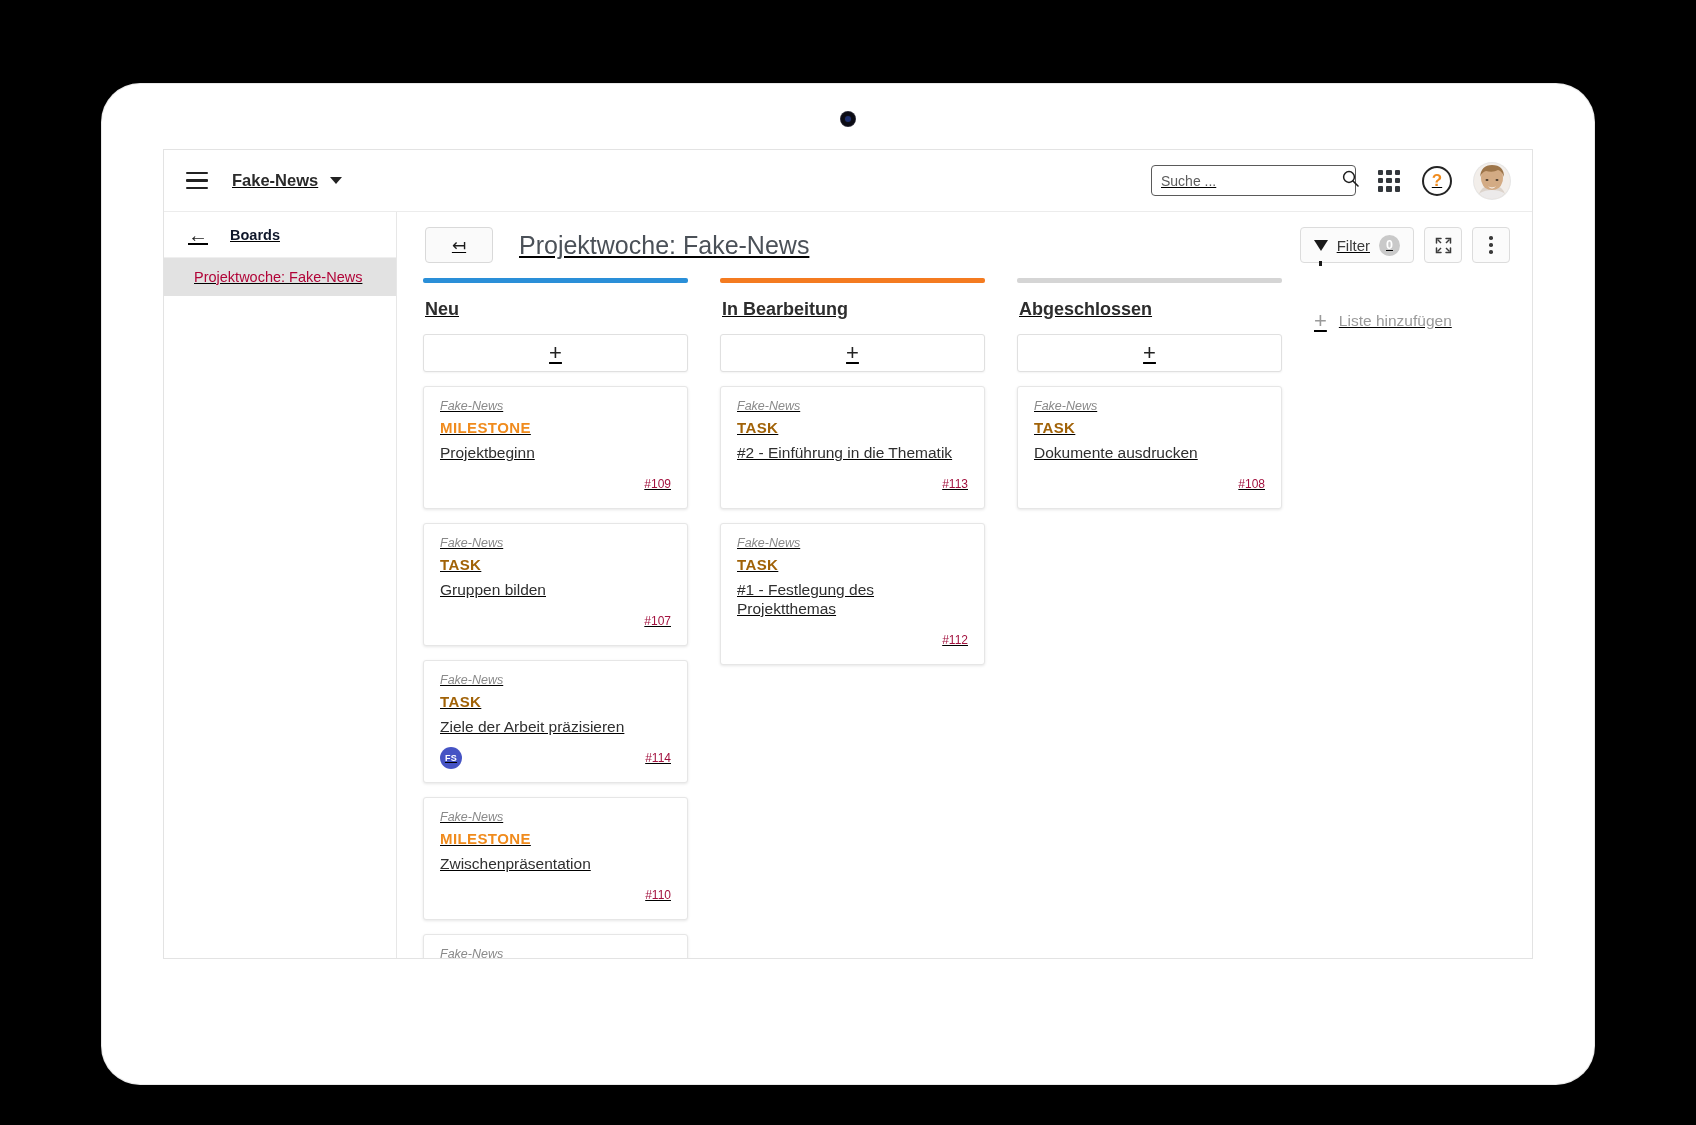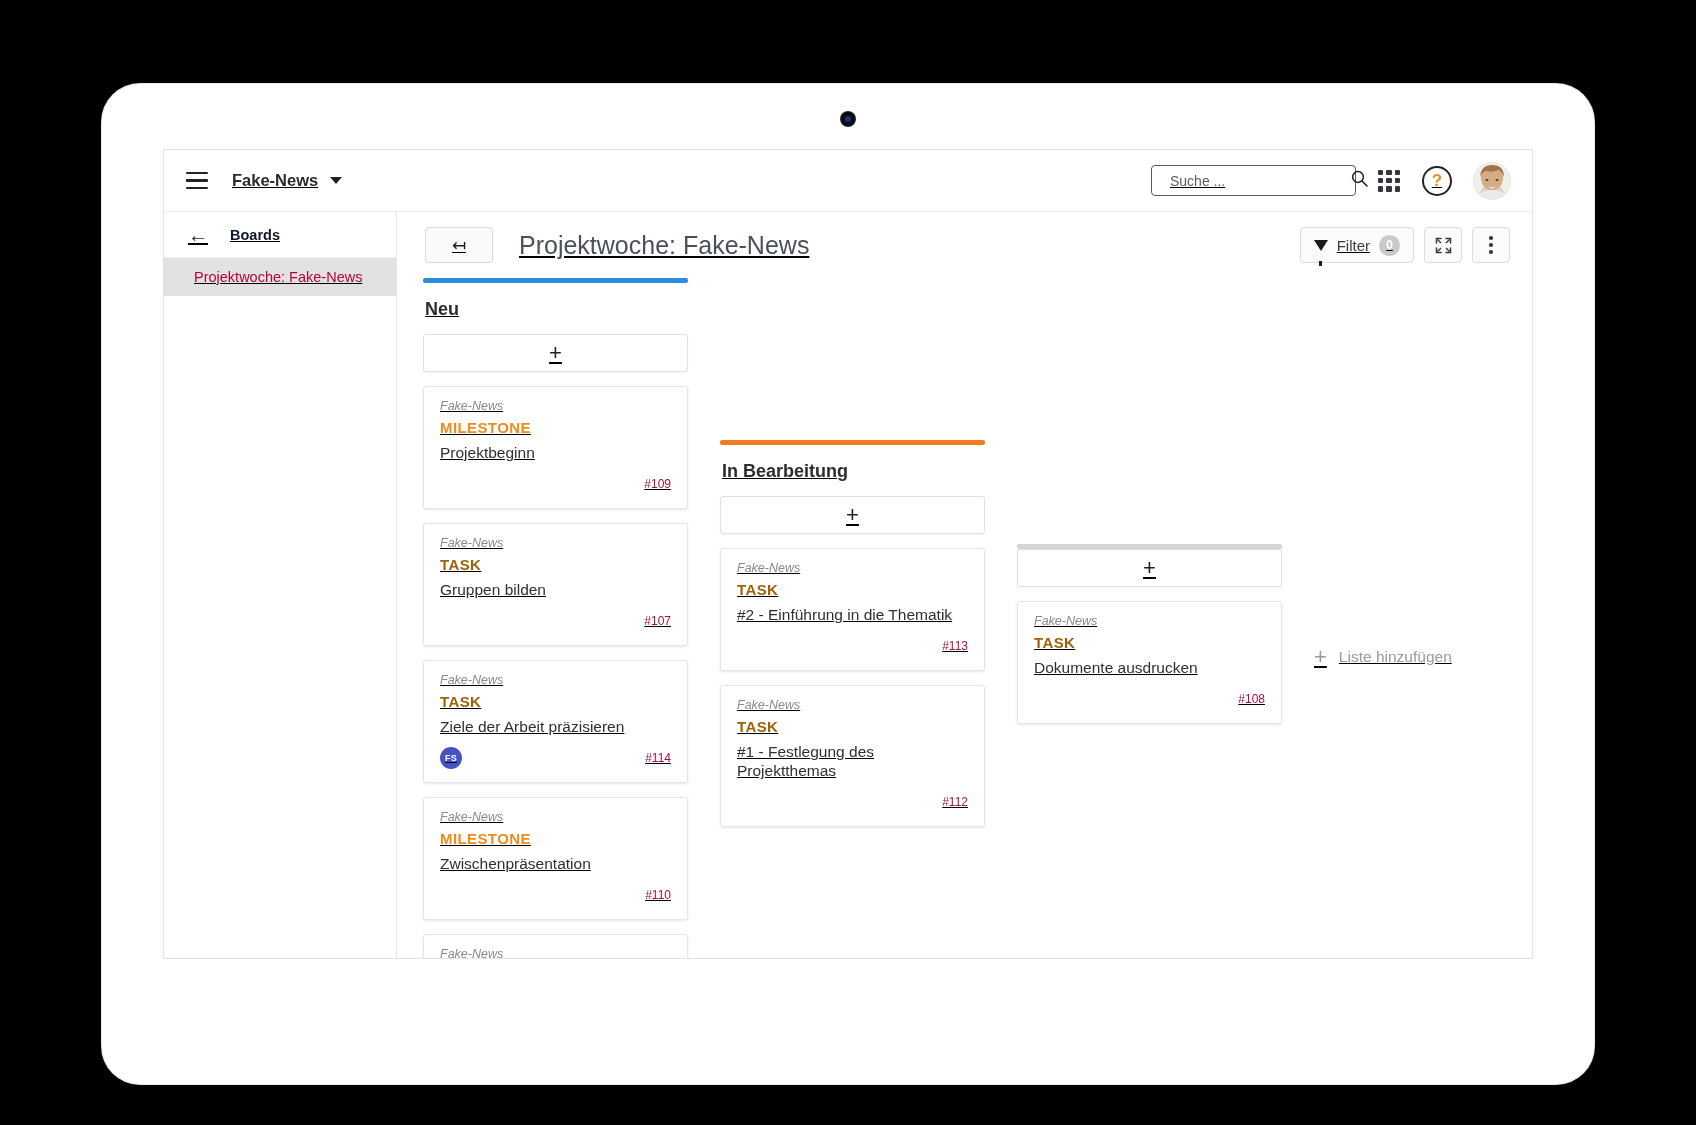--- a/index.html
+++ b/index.html
@@ -99,21 +99,21 @@
   #topbar-right {
     margin-left: auto;
     display: flex; align-items: center; gap: 22px;
     padding-right: 22px;
   }
   #search-box {
     width: 205px; height: 31px;
     border: 1px solid #5a5a5a;
     border-radius: 4px;
     display: flex; align-items: center;
-    padding: 0 18px;
+    padding: 0 9px;
     background: #fff;
   }
   #search-input {
     border: none; outline: none;
     font-size: 14px; color: #444;
     font-family: "Liberation Sans", sans-serif;
     flex: 1; background: transparent;
   }
   #search-input::placeholder { color: #5c5c5c; }
   .icon-btn { cursor: pointer; display: flex; align-items: center; justify-content: center; }
@@ -237,21 +237,21 @@
   #kebab-icon { display: flex; flex-direction: column; gap: 3.5px; }
   #kebab-icon span {
     width: 3.5px; height: 3.5px; border-radius: 50%; background: #3a3a3a;
   }
 
   
   #columns {
     display: flex;
     gap: 32px;
     padding: 0 26px;
-    align-items: center;
+    align-items: flex-start;
   }
   .column { width: 265px; flex-shrink: 0; }
   .column-bar { height: 5px; border-radius: 2px; }
   .column-title {
     font-size: 18px; font-weight: bold; color: #2d2d2d;
     padding: 16px 2px 14px 2px;
   }
   .add-card-button {
     height: 38px;
     border: 1px solid #e0e0e0;
@@ -499,20 +499,21 @@
                 <div class="course">Fake-News</div>
                 <div class="type task">TASK</div>
                 <div class="title">#1 - Festlegung des Projektthemas</div>
                 <div class="footer">
                   <div class="card-id">#112</div>
                 </div>
               </div>
             </div>
             <div class="column">
               <div class="column-bar" style="background: rgb(213, 213, 213);"></div>
+              <div class="column-title">Abgeschlossen</div>
               <div class="add-card-button">+</div>
               <div class="card">
                 <div class="course">Fake-News</div>
                 <div class="type task">TASK</div>
                 <div class="title">Dokumente ausdrucken</div>
                 <div class="footer">
                   <div class="card-id">#108</div>
                 </div>
               </div>
             </div>

